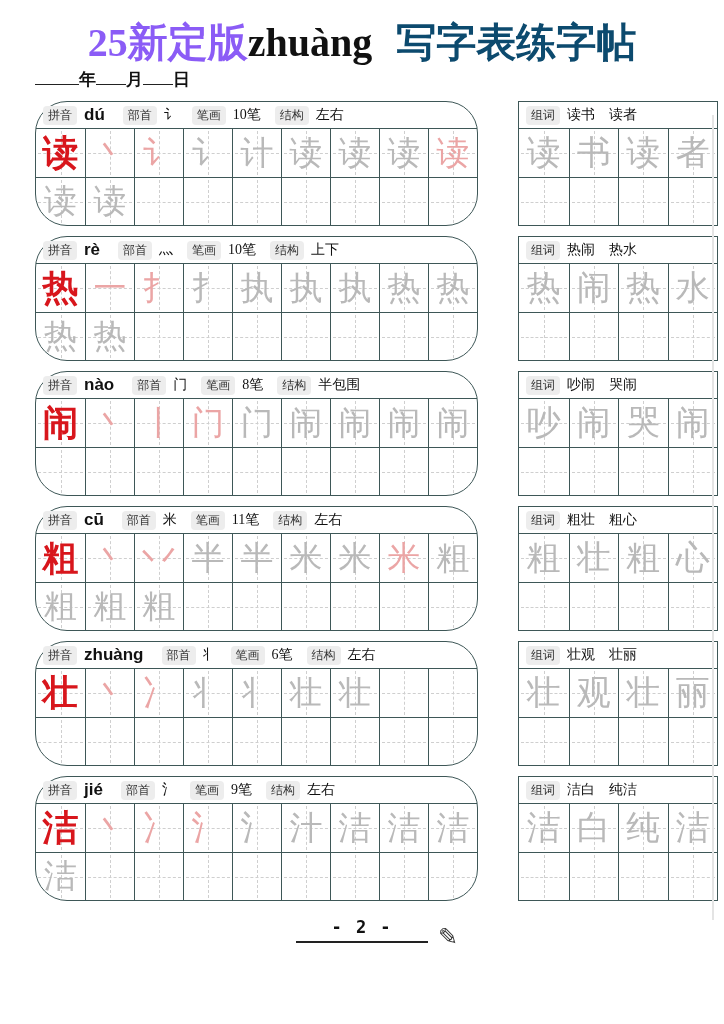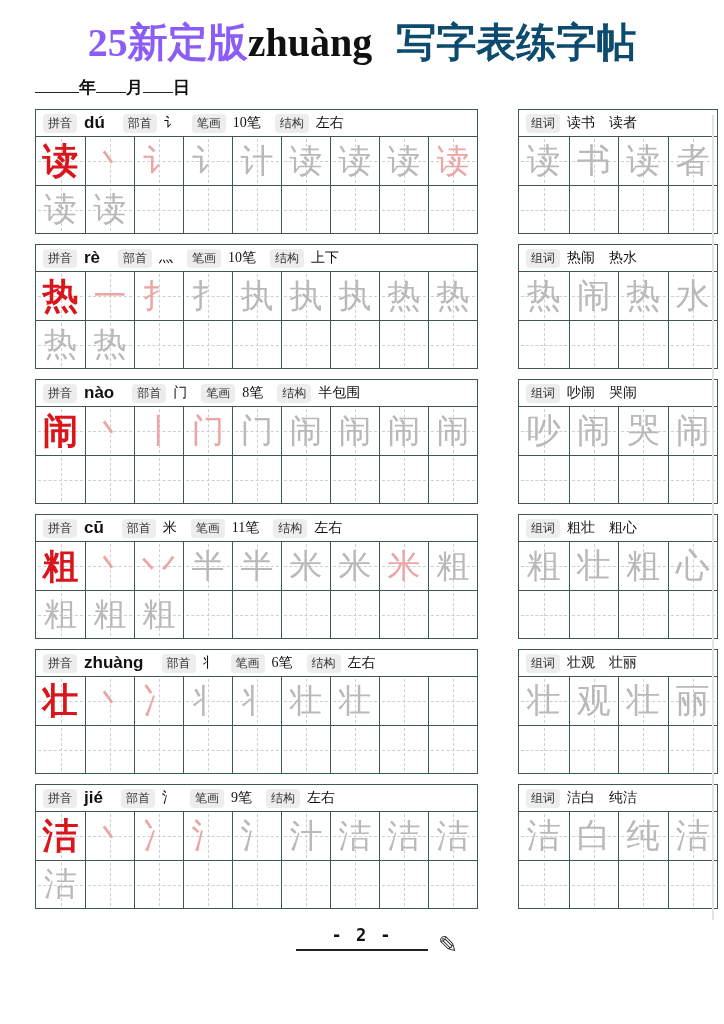--- a/index.html
+++ b/index.html
@@ -20,21 +20,21 @@
     font-size:40px;
     line-height:1.05;
     white-space:nowrap;
   }
   .t-blue  { color:#8b5cf6; }
   .t-black { color:#111111; }
   .t-red   { color:#0c4a6e;margin-left:24px; }
 
   
   .info-line {
-    margin:12px 36px 10px 35px;
+    margin:4px 36px 10px 35px;
     display:flex;
     justify-content:space-between;
     align-items:flex-end;
     font-family:"Liberation Serif", serif;
     font-weight:bold;
     font-size:17px;
     color:#111;
   }
   .blank {
     display:inline-block;
@@ -47,21 +47,21 @@
   
   #rows { }
   .prow {
     display:flex;
     margin:0 0 10px 35px;
   }
   .box {
     border:1.5px solid #3e5757;
     background:#fff;
   }
-  .left-box  { width:443px; margin-right:12px; }
+  .left-box  { width:443px; margin-right:12px;border-radius:32px; }
   .right-box { width:200px;margin-left:28px; }
   .box-header {
     height:27px;
     border-bottom:1.5px solid #3e5757;
     display:flex;
     align-items:center;
     padding:0 7px;
     overflow:hidden;
     white-space:nowrap;
   }

